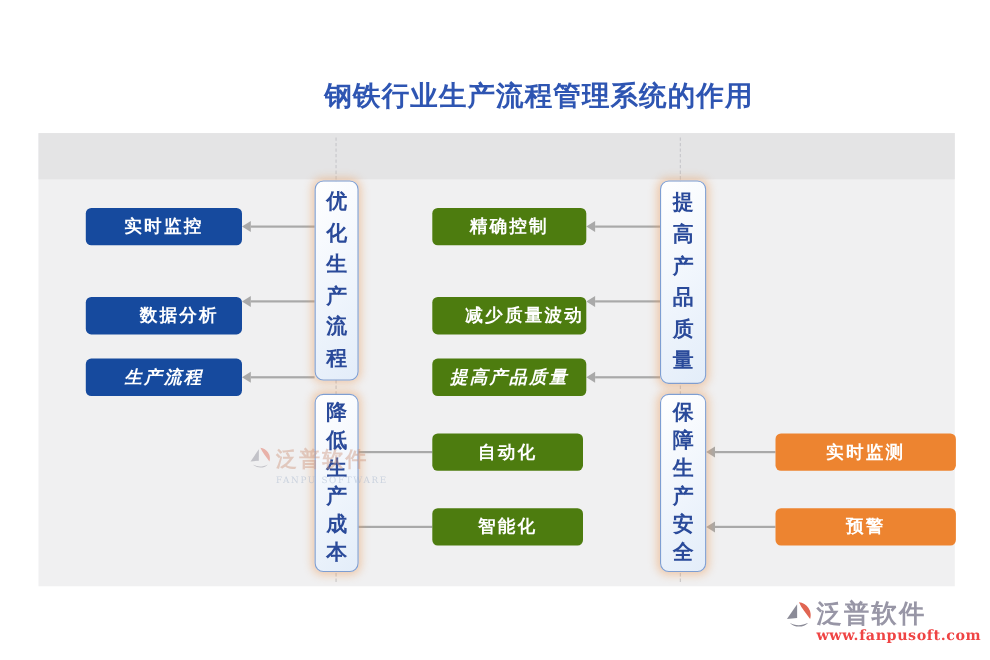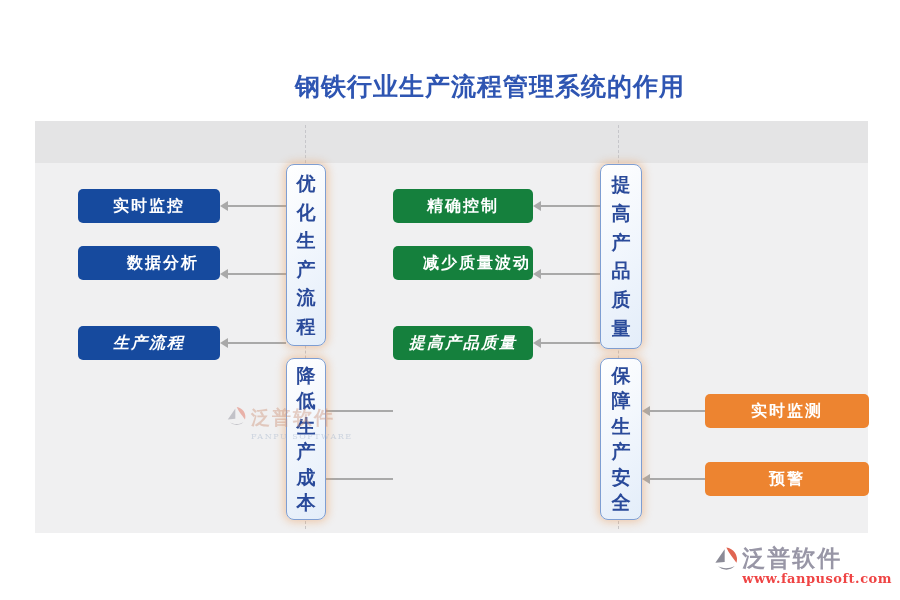--- a/index.html
+++ b/index.html
@@ -26,23 +26,23 @@
     color:#2a4a9a; font-weight:bold; font-size:19px; line-height:1; }
   .hub-optimize { left:251px; top:43px;  width:40px; height:182px; }
   .hub-cost     { left:251px; top:237px; width:40px; height:162px; }
   .hub-quality  { left:565px; top:43px;  width:42px; height:185px; }
   .hub-safety   { left:565px; top:237px; width:42px; height:162px; }
 
   .item { position:absolute; z-index:2; height:34px; display:flex; align-items:center;
     justify-content:center; color:#ffffff; font-weight:bold; font-size:16px;
     border-radius:5px; letter-spacing:2px; }
   .item.blue   { background:#164a9e; left:43px;  width:142px; }
-  .item.green  { background:#15803d; left:358px; width:140px; }
+  .item.green  { background:#4d7c0f; left:358px; width:140px; }
   .item.orange { background:#ed8430; left:670px; width:164px; }
-  .r1 { top:68px; } .r2 { top:125px;padding-left:28px; } .r3 { top:205px;font-style:italic; }
+  .r1 { top:68px; } .r2 { top:149px;padding-left:28px; } .r3 { top:205px;font-style:italic; }
   .r4 { top:273px; } .r5 { top:341px; }
   .item.g45 { width:137px; }
 
   .cline { position:absolute; z-index:1; height:2px; background:#a9a9a9; }
   .ahead { position:absolute; z-index:1; width:0; height:0;
     border-top:5px solid transparent; border-bottom:5px solid transparent;
     border-right:8px solid #a9a9a9; }
   
   .lg .cline { left:193px; width:58px; } .lg .ahead { left:185px; }
   
@@ -111,20 +111,22 @@
         <span>全</span>
       </div>
 
     <div class="item blue r1">实时监控</div>
     <div class="item blue r2">数据分析</div>
     <div class="item blue r3">生产流程</div>
 
     <div class="item green r1">精确控制</div>
     <div class="item green r2">减少质量波动</div>
     <div class="item green r3">提高产品质量</div>
+    <div class="item green g45 r4">自动化</div>
+    <div class="item green g45 r5">智能化</div>
 
     <div class="item orange r4">实时监测</div>
     <div class="item orange r5">预警</div>
 
     <div class="lg cy1">
         <div class="cline"></div>
         <div class="ahead"></div>
       </div>
     <div class="lg cy2">
         <div class="cline"></div>

